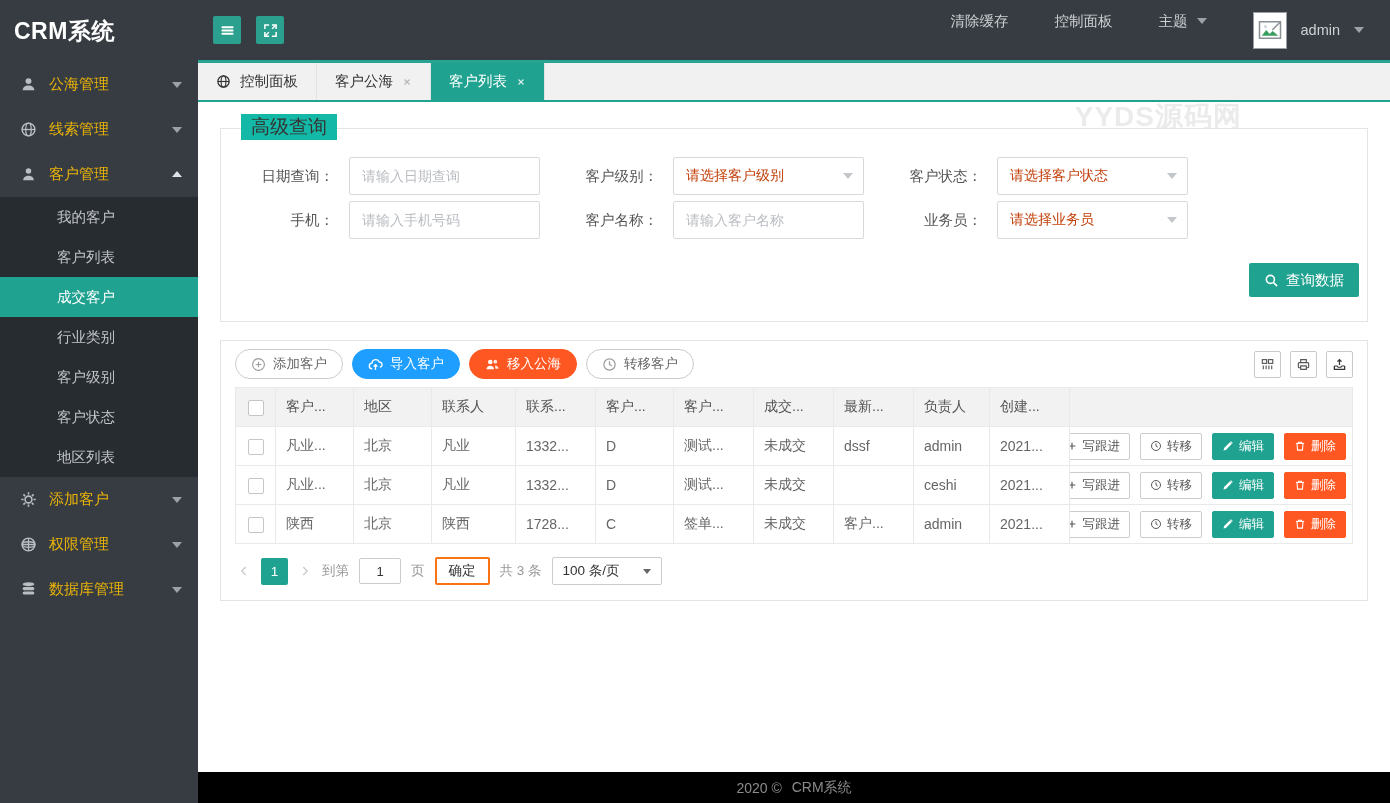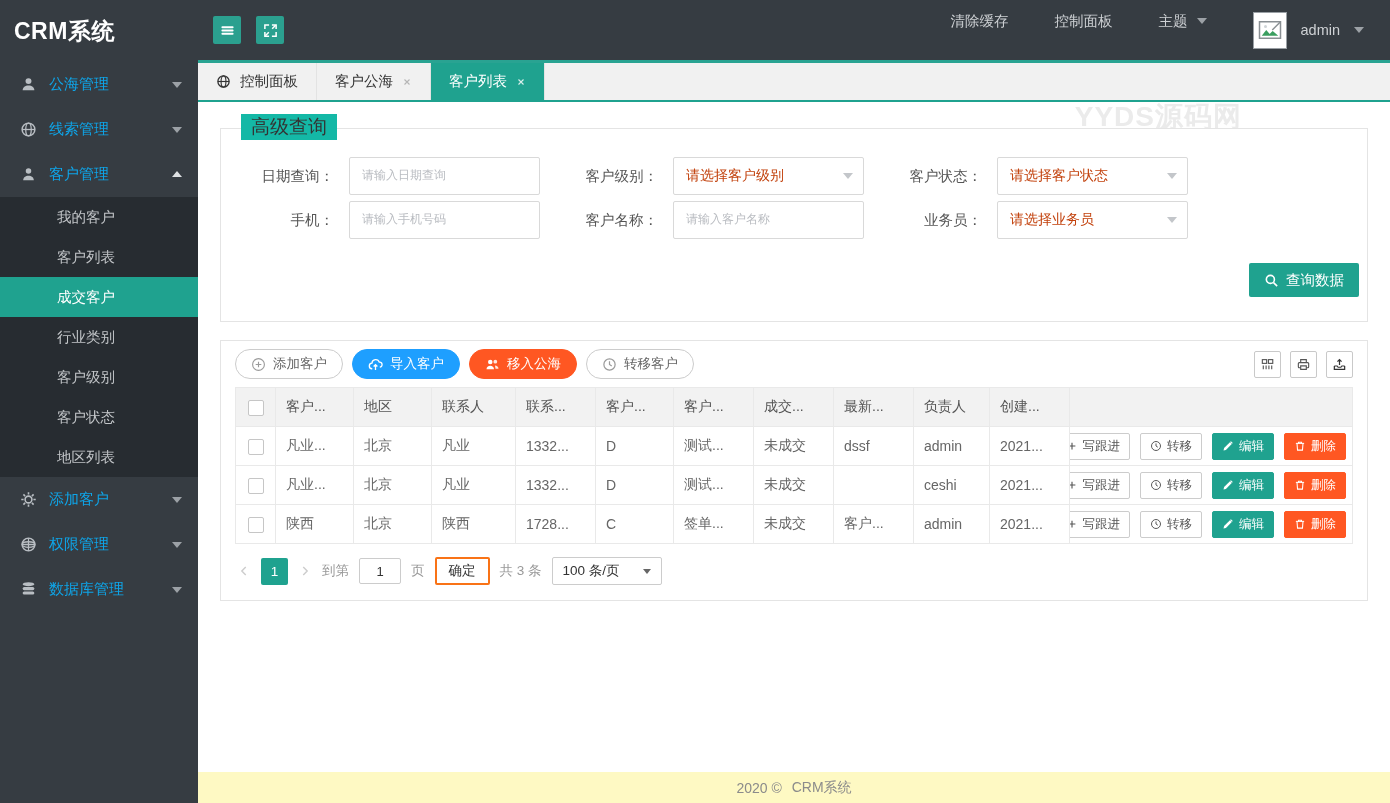--- a/index.html
+++ b/index.html
@@ -3,21 +3,21 @@
 <meta charset="utf-8">
 <style>
   * { box-sizing:border-box; margin:0; padding:0; }
   html,body { width:1390px; height:803px; }
   body { position:relative; font-family:"Liberation Sans","DejaVu Sans",sans-serif; background:#fff; overflow:hidden; }
   svg { display:block; }
 
   
   .sidebar { position:absolute; left:0; top:0; width:198px; height:100%; background:#363c42; z-index:6; }
   .logo { height:62px; line-height:62px; padding-left:14px; color:#fff; font-size:23px; font-weight:bold; letter-spacing:.5px; }
-  .nav-item { position:relative; height:45px; display:flex; align-items:center; gap:12px; padding-left:20px; color:#0ea5e9; font-size:15px; cursor:pointer; }
+  .nav-item { position:relative; height:45px; display:flex; align-items:center; gap:12px; padding-left:20px; color:#eab308; font-size:15px; cursor:pointer; }
   .nav-item svg { width:17px; height:17px; flex:none; }
   .caret { position:absolute; right:16px; top:50%; margin-top:-3px; width:0; height:0;
            border-left:5px solid transparent; border-right:5px solid transparent; border-top:6px solid #9ca1a6; }
   .caret.up { margin-top:-4px; border-top:none; border-bottom:6px solid #dfe2e4; }
   .submenu { background:#272c31; }
   .submenu-item { height:40px; line-height:40px; padding-left:57px; color:#c2c5c8; font-size:14.5px; cursor:pointer; }
   .submenu-item.active { background:#1fa28f; color:#fff; }
 
   
   .topbar { position:absolute; left:198px; right:0; top:0; height:60px; background:#363c42; display:flex; align-items:center; z-index:5; }
@@ -45,21 +45,21 @@
 
   .panel { position:relative; margin:0 22px; border:1px solid #e4e4e4; background:#fff; }
   .query-panel { margin-top:26px; height:194px; }
   .legend { position:absolute; top:-15px; left:20px; background:#14b8a6; padding:0 10px; font-size:19px; color:#333; }
   .qrow { display:flex; padding-left:10px; }
   .qrow1 { margin-top:28px; }
   .qrow2 { margin-top:6px; }
   .qgroup { display:flex; align-items:center; width:324px; }
   .qlabel { width:118px; text-align:right; padding-right:15px; font-size:14.5px; color:#555; flex:none; }
   .qcontrol { width:191px; height:38px; border:1px solid #d9d9d9; border-radius:2px; background:#fff; }
-  input.qcontrol { padding:0 12px; font-size:12px; color:#be185d; outline:none; font-family:Liberation Mono, monospace; }
+  input.qcontrol { padding:0 12px; font-size:14px; color:#be185d; outline:none; font-family:Liberation Sans, sans-serif; }
   input::placeholder { color:#b9bcc1; }
   .qselect { position:relative; display:flex; align-items:center; padding:0 12px; color:#c2410c; font-size:14px; cursor:pointer; }
   .sel-caret { position:absolute; right:10px; width:0; height:0; border-left:5px solid transparent; border-right:5px solid transparent; border-top:6px solid #c3c6ca; }
   .query-submit { position:absolute; right:8px; bottom:24px; height:34px; padding:0 15px; background:#1fa28f; color:#fff; border:none; border-radius:2px; font-size:14.5px; display:flex; align-items:center; gap:7px; cursor:pointer; font-family:inherit; }
   .query-submit svg { width:15px; height:15px; }
 
   
   .table-panel { margin-top:18px; padding:0 14px; }
   .toolbar { display:flex; align-items:center; padding:8px 0; }
   .pill { height:30px; border-radius:15px; display:flex; align-items:center; gap:7px; padding:0 15px; font-size:13.5px; margin-right:9px; cursor:pointer; border:1px solid #ccc; background:#fff; color:#666; font-family:inherit; }
@@ -83,21 +83,21 @@
   .abtn.orange { background:#FF5722; border-color:#FF5722; color:#fff; }
 
   .pager { display:flex; align-items:center; gap:10px; padding:13px 2px 15px; font-size:13.5px; color:#999; }
   .pg-arrow { cursor:pointer; } .pg-arrow svg { width:14px; height:14px; }
   .pg-num { width:27px; height:27px; background:#1fa28f; color:#fff; display:flex; align-items:center; justify-content:center; border-radius:2px; cursor:pointer; }
   .pg-input { width:42px; height:26px; border:1px solid #ccc; text-align:center; font-size:13px; color:#333; border-radius:2px; outline:none; font-family:inherit; }
   .pg-btn { height:28px; padding:0 12px; background:#fff; border:2px solid #f97316; border-radius:2px; font-size:13.5px; color:#333; cursor:pointer; font-family:inherit; }
   .pg-select { position:relative; width:110px; height:28px; border:1px solid #ccc; border-radius:2px; display:flex; align-items:center; padding:0 10px; color:#333; font-size:13.5px; cursor:pointer; background:#fff; }
   .pg-select .sel-caret { border-top-color:#666; border-left-width:4px; border-right-width:4px; border-top-width:5px; }
 
-  .footer { position:absolute; left:198px; right:0; bottom:0; height:31px; background:#fef9c3; display:flex; align-items:center; justify-content:center; gap:10px; color:#8b8b8b; font-size:14px; z-index:5; }
+  .footer { position:absolute; left:198px; right:0; bottom:0; height:31px; background:#000000; display:flex; align-items:center; justify-content:center; gap:10px; color:#8b8b8b; font-size:14px; z-index:5; }
 </style>
 </head>
 <body>
 
 <div class="sidebar">
   <div class="logo">CRM系统</div>
 
   <div class="nav-item">
     <svg viewBox="0 0 16 16">
         <circle cx="8" cy="4.8" r="2.8" fill="#b9bec3"></circle>

